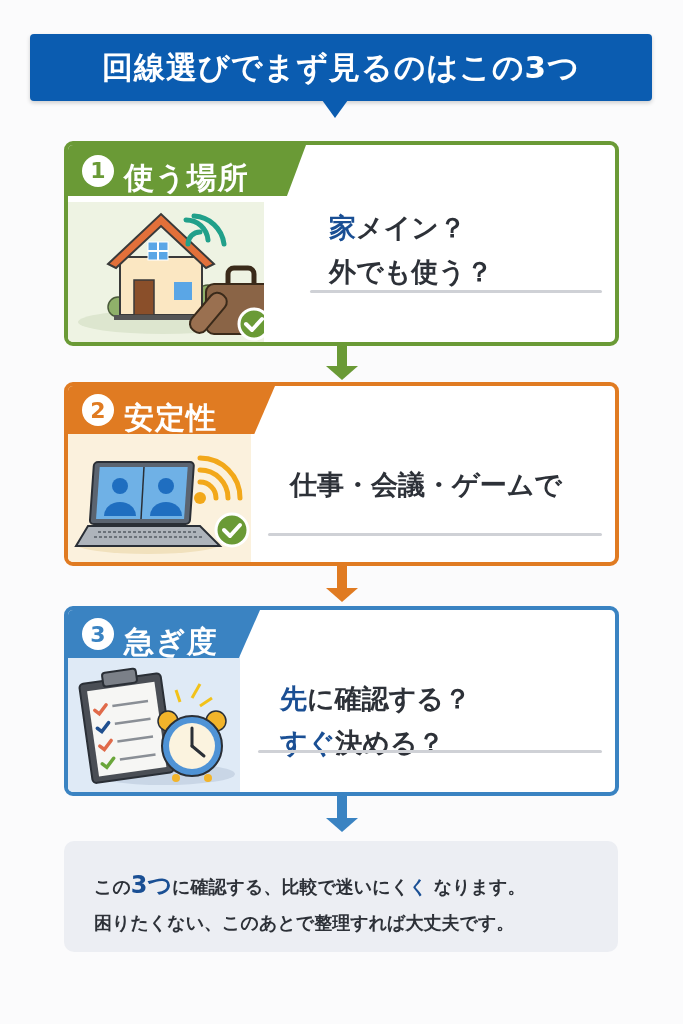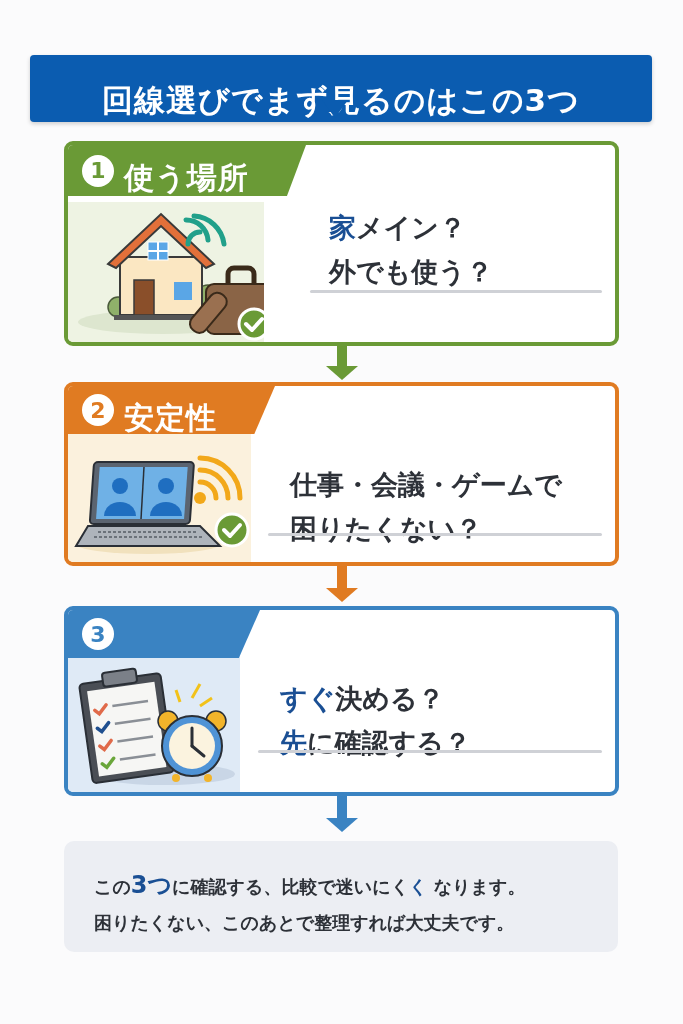--- a/index.html
+++ b/index.html
@@ -4,21 +4,21 @@
 <style>
   * { box-sizing: border-box; margin: 0; padding: 0; }
   html, body { width: 683px; height: 1024px; background: #fbfbfc; overflow: hidden; }
   body { position: relative; font-family: "DejaVu Sans", "Liberation Sans", sans-serif; color: #2b2f36; }
 
   
   .banner {
     position: absolute; left: 30px; top: 34px; width: 622px; height: 67px;
     background: #0b5cb0; border-radius: 4px;
     box-shadow: 0 2px 4px rgba(0,0,0,0.18);
-    display: flex; align-items: flex-end; justify-content: center; margin-top: 21px;
+    display: flex; align-items: center; justify-content: center;
   }
   .banner-text { color: #fff; font-size: 31px; font-weight: bold; letter-spacing: 1px; }
   .banner-pointer {
     position: absolute; left: 322px; top: 100px; width: 0; height: 0;
     border-left: 13px solid transparent; border-right: 13px solid transparent;
     border-top: 18px solid #0b5cb0;
   }
 
   
   .card {
@@ -144,21 +144,20 @@
       <circle cx="164" cy="96" r="16" fill="#6a9a36" stroke="#fff" stroke-width="3"></circle>
       <path d="M156 96 l6 6 l10 -11" stroke="#fff" stroke-width="4" fill="none" stroke-linecap="round" stroke-linejoin="round"></path>
     </svg>
   </div>
   <div class="card-tab" style="width:207px;height:48px;clip-path:polygon(0 0,100% 0,90% 100%,0 100%);">
     <span class="num-badge">2</span>
     <span class="tab-label">安定性</span>
   </div>
   <div class="q-text" style="left:222px;top:54px;">
     <div><span class="hl"></span><span>仕事・会議・ゲームで</span></div>
-    <div><span>困りたくない？</span></div>
   </div>
   <div class="q-line" style="left:200px;top:147px;width:334px;"></div>
 </div>
 
 <div class="arrow" style="top:566px;height:38px;--c:#e07b22;">
   <div class="stem" style="height:22px;"></div>
   <div class="head" style="top:22px;"></div>
 </div>
 
 <div class="card card-blue">
@@ -189,24 +188,25 @@
       <circle cx="108" cy="122" r="4" fill="#f2b42a"></circle>
       <circle cx="140" cy="122" r="4" fill="#f2b42a"></circle>
 
       <line x1="112" y1="46" x2="108" y2="34" stroke="#f2c21a" stroke-width="3"></line>
       <line x1="124" y1="42" x2="132" y2="28" stroke="#f2c21a" stroke-width="3"></line>
       <line x1="132" y1="50" x2="144" y2="42" stroke="#f2c21a" stroke-width="3"></line>
     </svg>
   </div>
   <div class="card-tab" style="width:192px;height:48px;clip-path:polygon(0 0,100% 0,89% 100%,0 100%);">
     <span class="num-badge">3</span>
+    <span class="tab-label">急ぎ度</span>
   </div>
   <div class="q-text" style="left:212px;top:44px;">
+    <div><span class="hl">先</span><span>に確認する？</span></div>
     <div><span class="hl">すぐ</span><span>決める？</span></div>
-    <div><span class="hl">先</span><span>に確認する？</span></div>
   </div>
   <div class="q-line" style="left:190px;top:140px;width:344px;"></div>
 </div>
 
 <div class="arrow" style="top:796px;height:38px;--c:#3a83c2;">
   <div class="stem" style="height:22px;"></div>
   <div class="head" style="top:22px;"></div>
 </div>
 
 <div class="summary">

